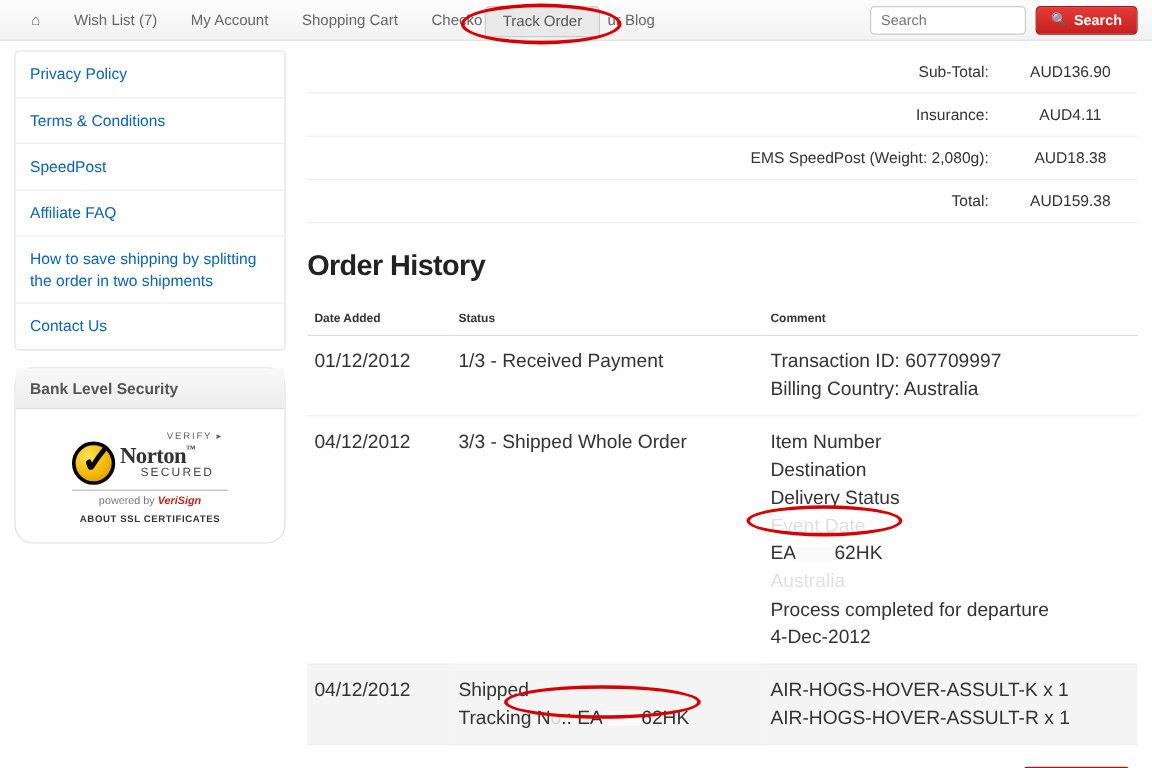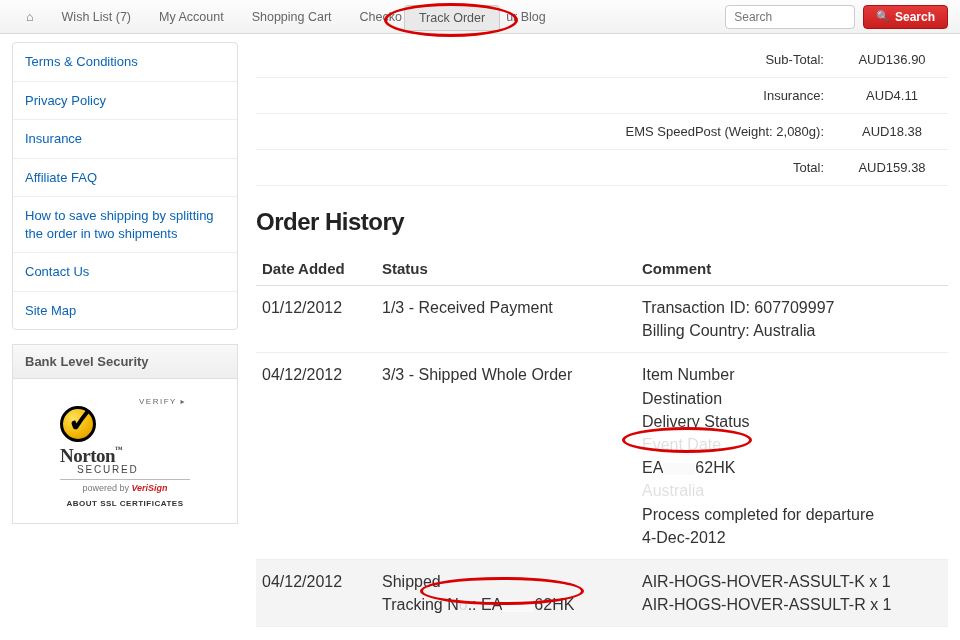--- a/index.html
+++ b/index.html
@@ -10,44 +10,44 @@
 .track-tab { background: #e9e9e9; border: 1px solid #ccc; border-radius: 4px 4px 0 0; padding: 5px 14px; color: #555; font-size: 12.5px; position: relative; top: 1px; }
 .search-wrap { margin-left: auto; display: flex; gap: 8px; align-items: center; }
 .search-input { width: 130px; height: 24px; border: 1px solid #ccc; border-radius: 4px; padding: 0 8px; font-size: 12px; color: #999; }
 .search-btn { height: 24px; background: linear-gradient(#e43a3a,#c81e1e); border: 1px solid #a51515; border-radius: 4px; color: #fff; font-weight: bold; font-size: 12px; padding: 0 12px; cursor: pointer; display: flex; align-items: center; gap: 5px; }
 .search-btn .mag { font-size: 11px; }
 .page { display: flex; padding: 8px 12px 20px 12px; gap: 18px; }
 .sidebar { width: 226px; flex-shrink: 0; }
 .side-list { border: 1px solid #e0e0e0; border-radius: 4px; overflow: hidden; margin-bottom: 14px; }
 .side-list a { display: block; padding: 10px 12px; color: #0a63b5; text-decoration: none; font-size: 13px; border-bottom: 1px solid #eee; line-height: 1.35; }
 .side-list a:last-child { border-bottom: none; }
-.security-box { border: 1px solid #e0e0e0; border-radius: 0; }
+.security-box { border: 1px solid #e0e0e0; border-radius: 16px; }
 .security-head { background: linear-gradient(#f8f8f8,#eee); border-bottom: 1px solid #e0e0e0; padding: 9px 12px; font-weight: bold; color: #555; font-size: 13px; }
 .security-body { padding: 18px 0 14px 0; text-align: center; }
 .norton { display: inline-block; }
 .norton-row1 { text-align: right; font-size: 8px; letter-spacing: 1.5px; color: #666; padding-right: 4px; }
-.norton-badge { display: flex; gap: 4px; flex-direction: column; }
+.norton-badge { display: flex; align-items: center; gap: 4px; }
 .norton-check { width: 36px; height: 36px; border-radius: 50%; background: radial-gradient(circle at 35% 30%, #ffe25a, #f2b400 60%, #d48f00); border: 3px solid #000; position: relative; }
 .norton-check::after { content: "✓"; position: absolute; top: -9px; left: 4px; font-size: 34px; font-weight: bold; color: #000; }
 .norton-text { text-align: left; line-height: 1; }
 .norton-text .n1 { font-family: Georgia, serif; font-size: 19px; font-weight: bold; letter-spacing: -0.5px; }
 .norton-text .n1 .tm { font-size: 8px; vertical-align: top; }
 .norton-text .n2 { font-size: 10px; letter-spacing: 1.8px; color: #444; margin-left: 17px; }
 .norton-divider { border: none; border-top: 1px solid #bbb; margin: 4px 0 3px 0; width: 130px; }
 .norton-row3 { font-size: 9px; color: #777; }
 .norton-row3 .vs { color: #c81e1e; font-style: italic; font-weight: bold; }
 .norton-row4 { font-size: 8px; letter-spacing: 0.5px; color: #333; margin-top: 6px; font-weight: bold; }
 .main { flex: 1; }
 .totals { width: 100%; }
 .totals .row { display: flex; border-bottom: 1px solid #eee; padding: 10px 6px; }
 .totals .label { flex: 1; text-align: right; color: #333; font-size: 13px; padding-right: 18px; }
 .totals .val { width: 100px; text-align: center; color: #333; font-size: 13px; }
 h2.oh { font-family: "Helvetica Neue", Arial, sans-serif; font-size: 24px; font-weight: bold; color: #222; margin: 22px 0 16px 0; letter-spacing: -0.5px; }
 table.history { width: 100%; border-collapse: collapse; }
-table.history th { text-align: left; font-size: 15px; font-weight: bold; padding: 8px 6px; border-bottom: 1px solid #ddd; }
+table.history th { text-align: left; font-size: 10px; font-weight: bold; padding: 8px 6px; border-bottom: 1px solid #ddd; }
 table.history td { font-size: 16px; padding: 10px 6px; border-bottom: 1px solid #eee; vertical-align: top; line-height: 1.45; }
 table.history tr.shaded td { background: #f4f4f4; }
 .col-date { width: 120px; }
 .col-status { width: 260px; }
 .continue-row { text-align: right; padding: 18px 6px 0 0; }
 .continue-btn { background: linear-gradient(#e43a3a,#c81e1e); border: 1px solid #a51515; border-radius: 4px; color: #fff; font-weight: bold; font-size: 13px; padding: 7px 16px; cursor: pointer; }
 .redact { display: inline-block; width: 32px; height: 12px; background: #fafafa; vertical-align: middle; border-radius: 2px; }
 .anno-oval { position: absolute; border: 3px solid #d80000; border-radius: 50%; pointer-events: none; }
 </style>
 </head>
@@ -69,27 +69,26 @@
     <button class="search-btn">
         <span class="mag">🔍</span>
         <span>Search</span>
       </button>
   </div>
 </div>
 
 <div class="page">
   <div class="sidebar">
     <div class="side-list">
+      <a href="#">Privacy Policy</a>
       <a href="#">Terms &amp; Conditions</a>
-      <a href="#">Privacy Policy</a>
-      <a href="#">Insurance</a>
+      <a href="#">SpeedPost</a>
       <a href="#">Affiliate FAQ</a>
       <a href="#">How to save shipping by splitting the order in two shipments</a>
       <a href="#">Contact Us</a>
-      <a href="#">Site Map</a>
     </div>
     <div class="security-box">
       <div class="security-head">Bank Level Security</div>
       <div class="security-body">
         <div class="norton">
           <div class="norton-row1">VERIFY ▸</div>
           <div class="norton-badge">
             <div class="norton-check"></div>
             <div class="norton-text">
               <div class="n1"><span>Norton</span><span class="tm">™</span></div>

